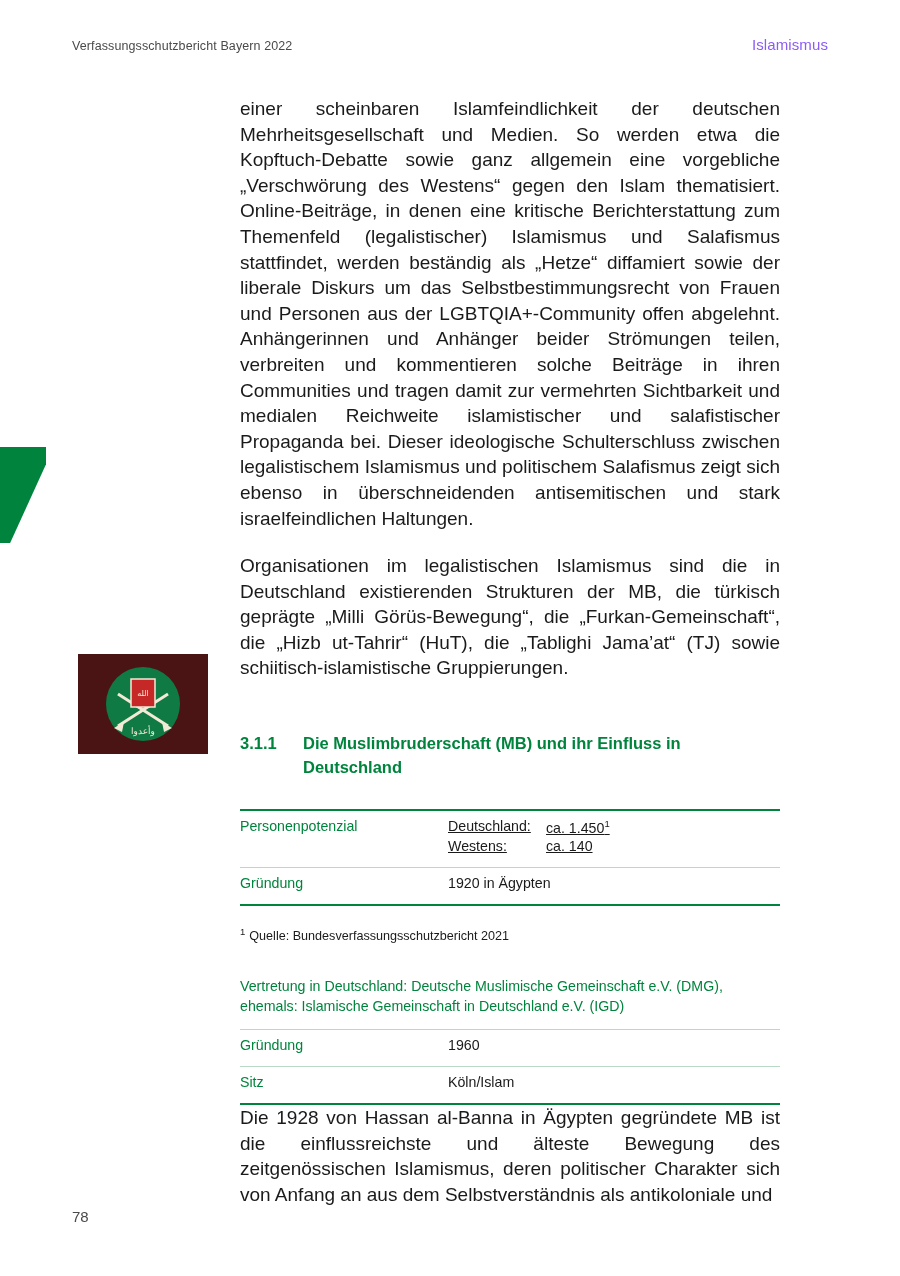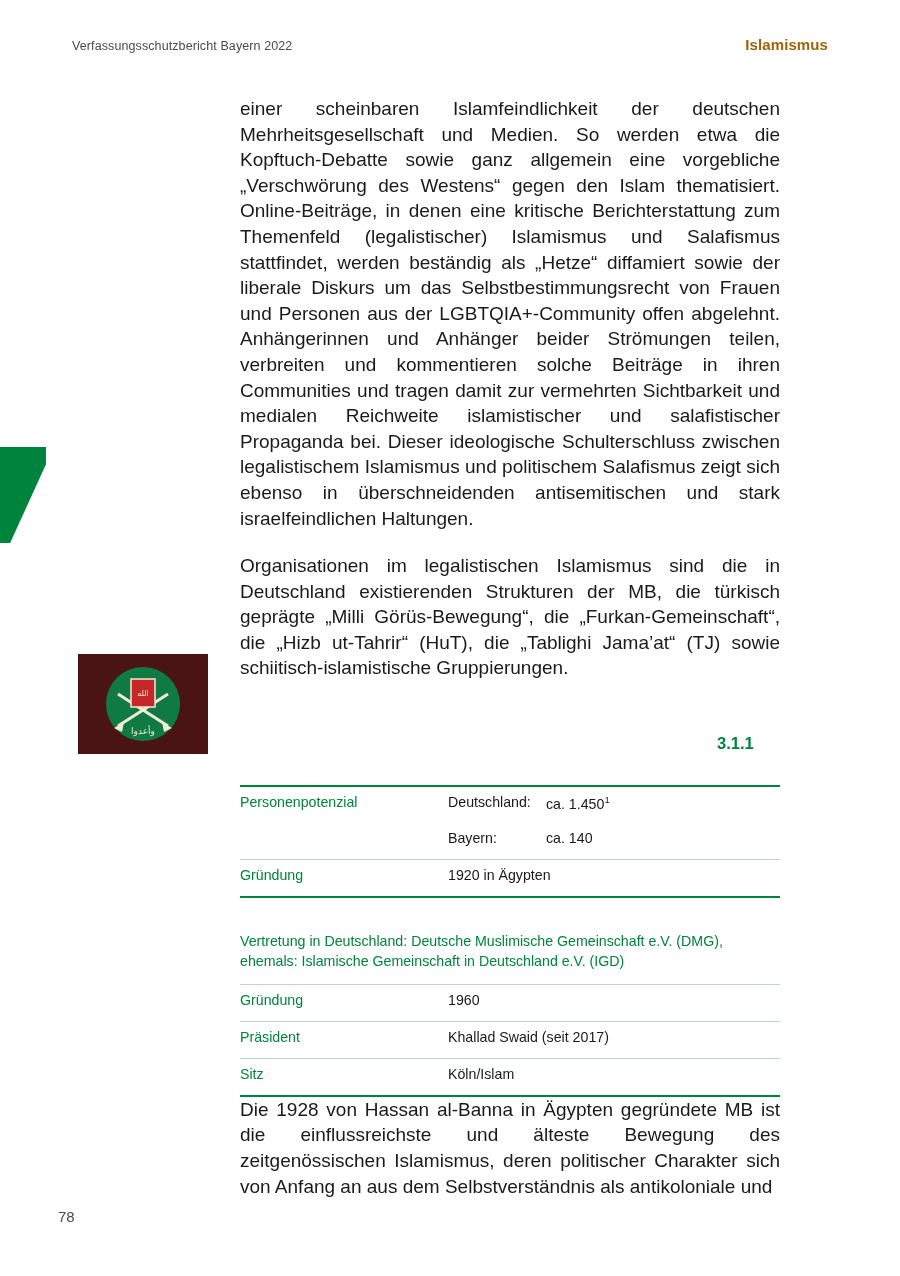--- a/index.html
+++ b/index.html
@@ -33,22 +33,22 @@
     justify-content: space-between;
     text-align: center;
   }
   .header-left {
     font-size: 12.5px;
     color: #4a4a4a;
     letter-spacing: 0.1px;
   }
   .header-right {
     font-size: 15px;
-    color: #a16207;
-    font-weight: 700;
+    color: #8b5cf6;
+    font-weight: 400;
     letter-spacing: 0.1px;
   }
 
   
   .edge-marker {
     position: absolute;
     left: 0;
     top: 447px;
     width: 46px;
     height: 96px;
@@ -134,21 +134,22 @@
     width: 208px;
     color: #00843d;
     font-weight: 700;
   }
   td.value {
     color: #1a1a1a;
   }
   .value-grid {
     display: grid;
     grid-template-columns: 98px auto;
-    row-gap: 18px;
+    row-gap: 2px;
+    text-decoration: underline;
   }
   .sup {
     font-size: 9.5px;
     vertical-align: super;
   }
   .table-caption {
     color: #00843d;
     font-weight: 700;
     font-size: 14.2px;
     line-height: 20px;
@@ -167,21 +168,21 @@
     margin-right: 4px;
   }
 
   .after-tables {
     margin-top: 32px;
   }
 
   
   .page-number {
     position: absolute;
-    left: 58px;
+    left: 72px;
     top: 1208px;
     font-size: 15px;
     color: #4a4a4a;
   }
 </style>
 </head>
 <body>
 
 <div class="page">
 
@@ -213,56 +214,56 @@
     </svg>
   </div>
 
   <div class="content">
 
     <p class="body">einer scheinbaren Islamfeindlichkeit der deutschen Mehrheitsgesellschaft und Medien. So werden etwa die Kopftuch-Debatte sowie ganz allgemein eine vorgebliche „Verschwörung des Westens“ gegen den Islam thematisiert. Online-Beiträge, in denen eine kritische Berichterstattung zum Themenfeld (legalistischer) Islamismus und Salafismus stattfindet, werden beständig als „Hetze“ diffamiert sowie der liberale Diskurs um das Selbstbestimmungsrecht von Frauen und Personen aus der LGBTQIA+-Community offen abgelehnt. Anhängerinnen und Anhänger beider Strömungen teilen, verbreiten und kommentieren solche Beiträge in ihren Communities und tragen damit zur vermehrten Sichtbarkeit und medialen Reichweite islamistischer und salafistischer Propaganda bei. Dieser ideologische Schulterschluss zwischen legalistischem Islamismus und politischem Salafismus zeigt sich ebenso in überschneidenden antisemitischen und stark israelfeindlichen Haltungen.</p>
     <p class="body">Organisationen im legalistischen Islamismus sind die in Deutschland existierenden Strukturen der MB, die türkisch geprägte „Milli Görüs-Bewegung“, die „Furkan-Gemeinschaft“, die „Hizb ut-Tahrir“ (HuT), die „Tablighi Jama’at“ (TJ) sowie schiitisch-islamistische Gruppierungen.</p>
 
     <div class="section-head">
       <div class="section-num">3.1.1</div>
+      <div class="section-title">Die Muslimbruderschaft (MB) und ihr Einfluss in Deutschland</div>
     </div>
 
     <table class="info first">
       <tbody>
         <tr class="top-rule">
           <td class="label">Personenpotenzial</td>
           <td class="value">
             <div class="value-grid">
               <div>Deutschland:</div>
               <div><span>ca. 1.450</span><span class="sup">1</span></div>
-              <div>Bayern:</div>
+              <div>Westens:</div>
               <div>ca. 140</div>
             </div>
           </td>
         </tr>
         <tr class="last">
           <td class="label">Gründung</td>
           <td class="value">1920 in Ägypten</td>
         </tr>
       </tbody>
     </table>
 
+    <div class="footnote">
+      <span class="fn-num">1</span><span>Quelle: Bundesverfassungsschutzbericht 2021</span>
+    </div>
 
     <table class="info">
       <tbody>
         <tr>
           <td colspan="2" class="table-caption" style="border-top:none;">Vertretung in Deutschland: Deutsche Muslimische Gemeinschaft e.V. (DMG), ehemals: Islamische Gemeinschaft in Deutschland e.V. (IGD)</td>
         </tr>
         <tr>
           <td class="label">Gründung</td>
           <td class="value">1960</td>
         </tr>
-        <tr>
-          <td class="label">Präsident</td>
-          <td class="value">Khallad Swaid (seit 2017)</td>
-        </tr>
         <tr class="last">
           <td class="label">Sitz</td>
           <td class="value">Köln/Islam</td>
         </tr>
       </tbody>
     </table>
 
     <p class="body after-tables">Die 1928 von Hassan al-Banna in Ägypten gegründete MB ist die einflussreichste und älteste Bewegung des zeitgenössischen Islamismus, deren politischer Charakter sich von Anfang an aus dem Selbstverständnis als antikoloniale und</p>
 
   </div>

